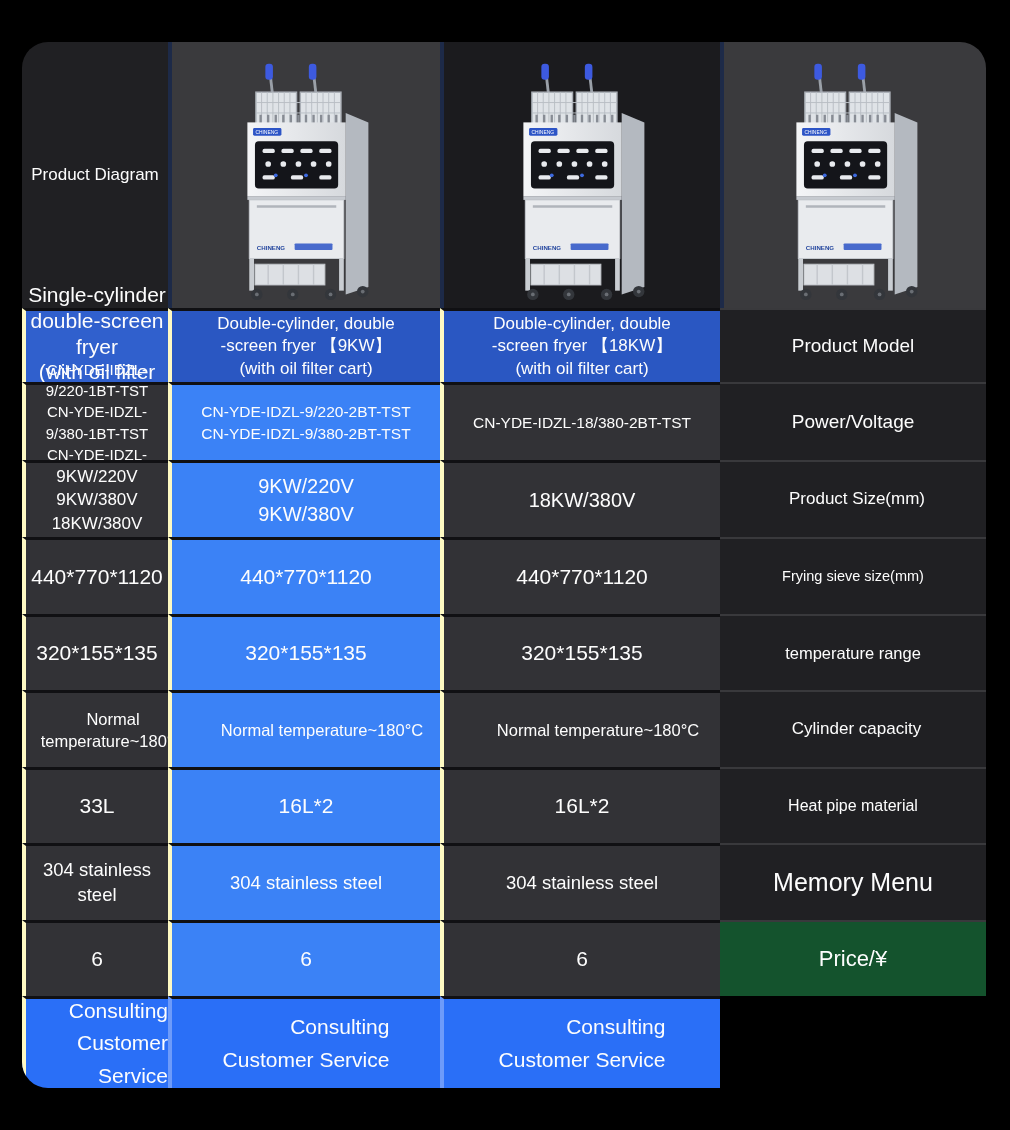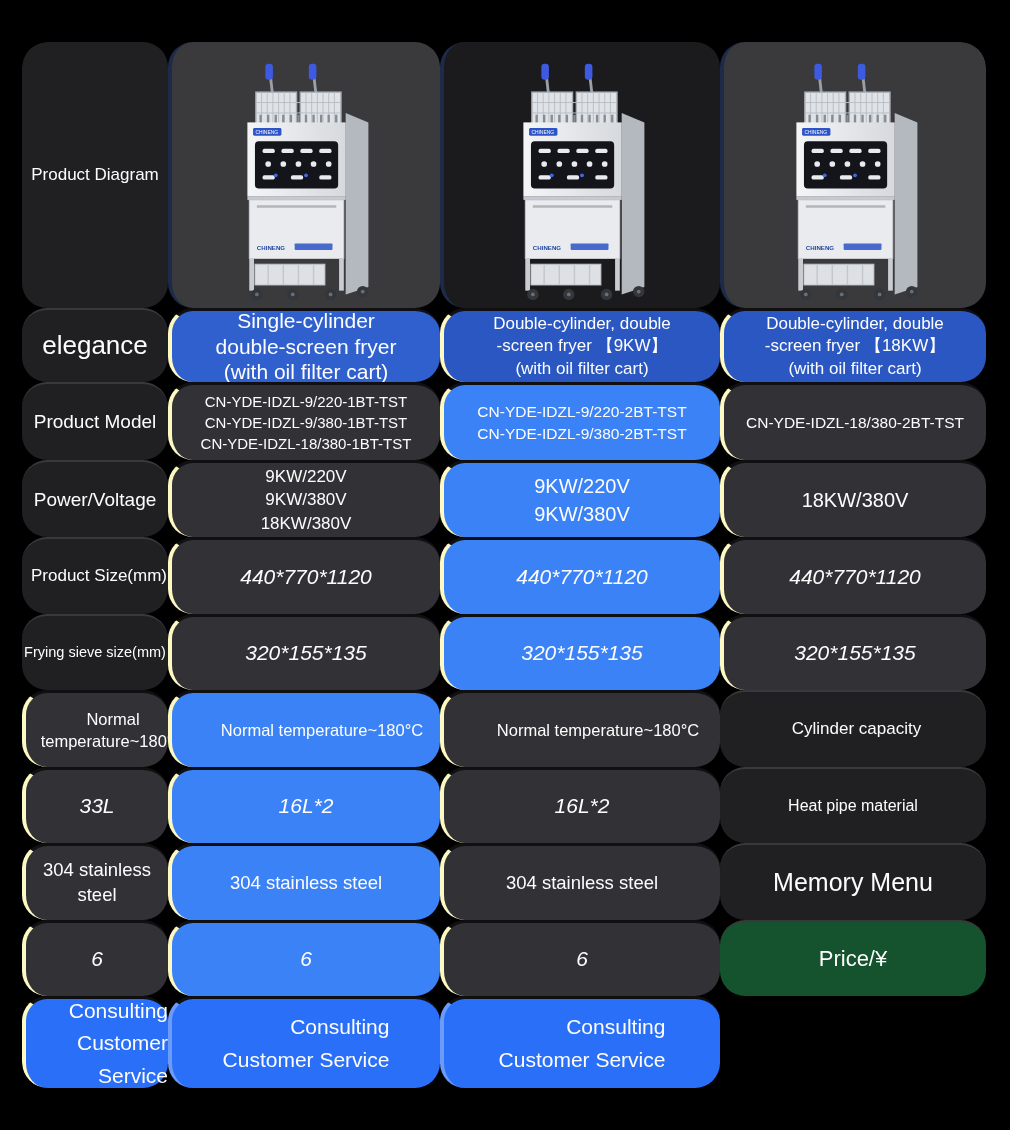--- a/index.html
+++ b/index.html
@@ -8,21 +8,21 @@
   .spec-table{
     position:absolute;left:22px;top:42px;width:964px;height:1046px;
     display:grid;
     grid-template-columns:146px 272px 280px 266px;
     grid-template-rows:266px 74px 78px 77px 77px 76px 77px 76px 77px 76px 92px;
     border-radius:26px;overflow:hidden;background:#000;
   }
   .cell{
     display:flex;align-items:center;justify-content:center;
     text-align:center;white-space:pre-line;box-sizing:border-box;
-    color:#fdfdfd;line-height:1.35;border-radius:25px;
+    color:#fdfdfd;line-height:1.35;
   }
   
   .lbl{background:#202023;border-top:2px solid #39393c;font-size:17px;}
   
   .pc{border-left:4px solid #fef9c3;border-top:3px solid #101013;}
   .c1,.c3{background:#323236;}
   .c2{background:#3b82f6;}
   
   .r1{border-top:none;}
   .r1.pc{border-left-color:#1d2a48;}
@@ -39,21 +39,21 @@
   .r3.c2,.r3.c3{font-size:15.5px;}
   .r4.c1{font-size:17px;line-height:1.38;}
   .r4.c2,.r4.c3{font-size:20px;line-height:1.4;}
   .r5.lbl{font-size:17px;padding-left:8px;}
   .r6.lbl{font-size:14.5px;}
   .r7.lbl{font-size:16.5px;}
   .r8.lbl{font-size:17px;padding-left:7px;}
   .r9.lbl{font-size:16px;}
   .r10.lbl{font-size:25px;}
   .r11.lbl{font-size:22px;background:#14532d;}
-  .val-big{font-size:21px;font-style:italic;}
+  .val-big{font-size:21px;}
   .r7.pc{font-size:16.5px;padding-left:32px;}
   .r9.pc{font-size:18.5px;}
   
   .r11.pc{background:#2a6ff7;font-size:21px;line-height:1.55;text-align:right;}
   .r11.c2,.r11.c3{border-left-color:#6d9bfa;}
   .fryer-wrap{display:flex;align-items:flex-end;justify-content:center;height:100%;padding-bottom:6px;box-sizing:border-box;}
 </style>
 </head>
 <body>
 
@@ -288,21 +288,20 @@
     </g>
     <g fill="#6a6e74">
       <circle cx="58" cy="248" r="2"></circle>
             <circle cx="96" cy="248" r="2"></circle>
       <circle cx="136" cy="248" r="2"></circle>
             <circle cx="170" cy="245" r="2"></circle>
     </g>
   </svg>
 </span></div>
 
-  <div class="cell lbl r2 lbl-elegance">elegance</div>
   <div class="cell pc c1 r2">Single-cylinder
 double-screen fryer
 (with oil filter cart)</div>
   <div class="cell pc c2 r2">Double-cylinder, double
 -screen fryer 【9KW】
 (with oil filter cart)</div>
   <div class="cell pc c3 r2">Double-cylinder, double
 -screen fryer 【18KW】
 (with oil filter cart)</div>
 
@@ -325,20 +324,21 @@
   <div class="cell lbl r5">Product Size(mm)</div>
   <div class="cell pc c1 r5 val-big">440*770*1120</div>
   <div class="cell pc c2 r5 val-big">440*770*1120</div>
   <div class="cell pc c3 r5 val-big">440*770*1120</div>
 
   <div class="cell lbl r6">Frying sieve size(mm)</div>
   <div class="cell pc c1 r6 val-big">320*155*135</div>
   <div class="cell pc c2 r6 val-big">320*155*135</div>
   <div class="cell pc c3 r6 val-big">320*155*135</div>
 
+  <div class="cell lbl r7">temperature range</div>
   <div class="cell pc c1 r7">Normal temperature~180°C</div>
   <div class="cell pc c2 r7">Normal temperature~180°C</div>
   <div class="cell pc c3 r7">Normal temperature~180°C</div>
 
   <div class="cell lbl r8">Cylinder capacity</div>
   <div class="cell pc c1 r8 val-big">33L</div>
   <div class="cell pc c2 r8 val-big">16L*2</div>
   <div class="cell pc c3 r8 val-big">16L*2</div>
 
   <div class="cell lbl r9">Heat pipe material</div>

